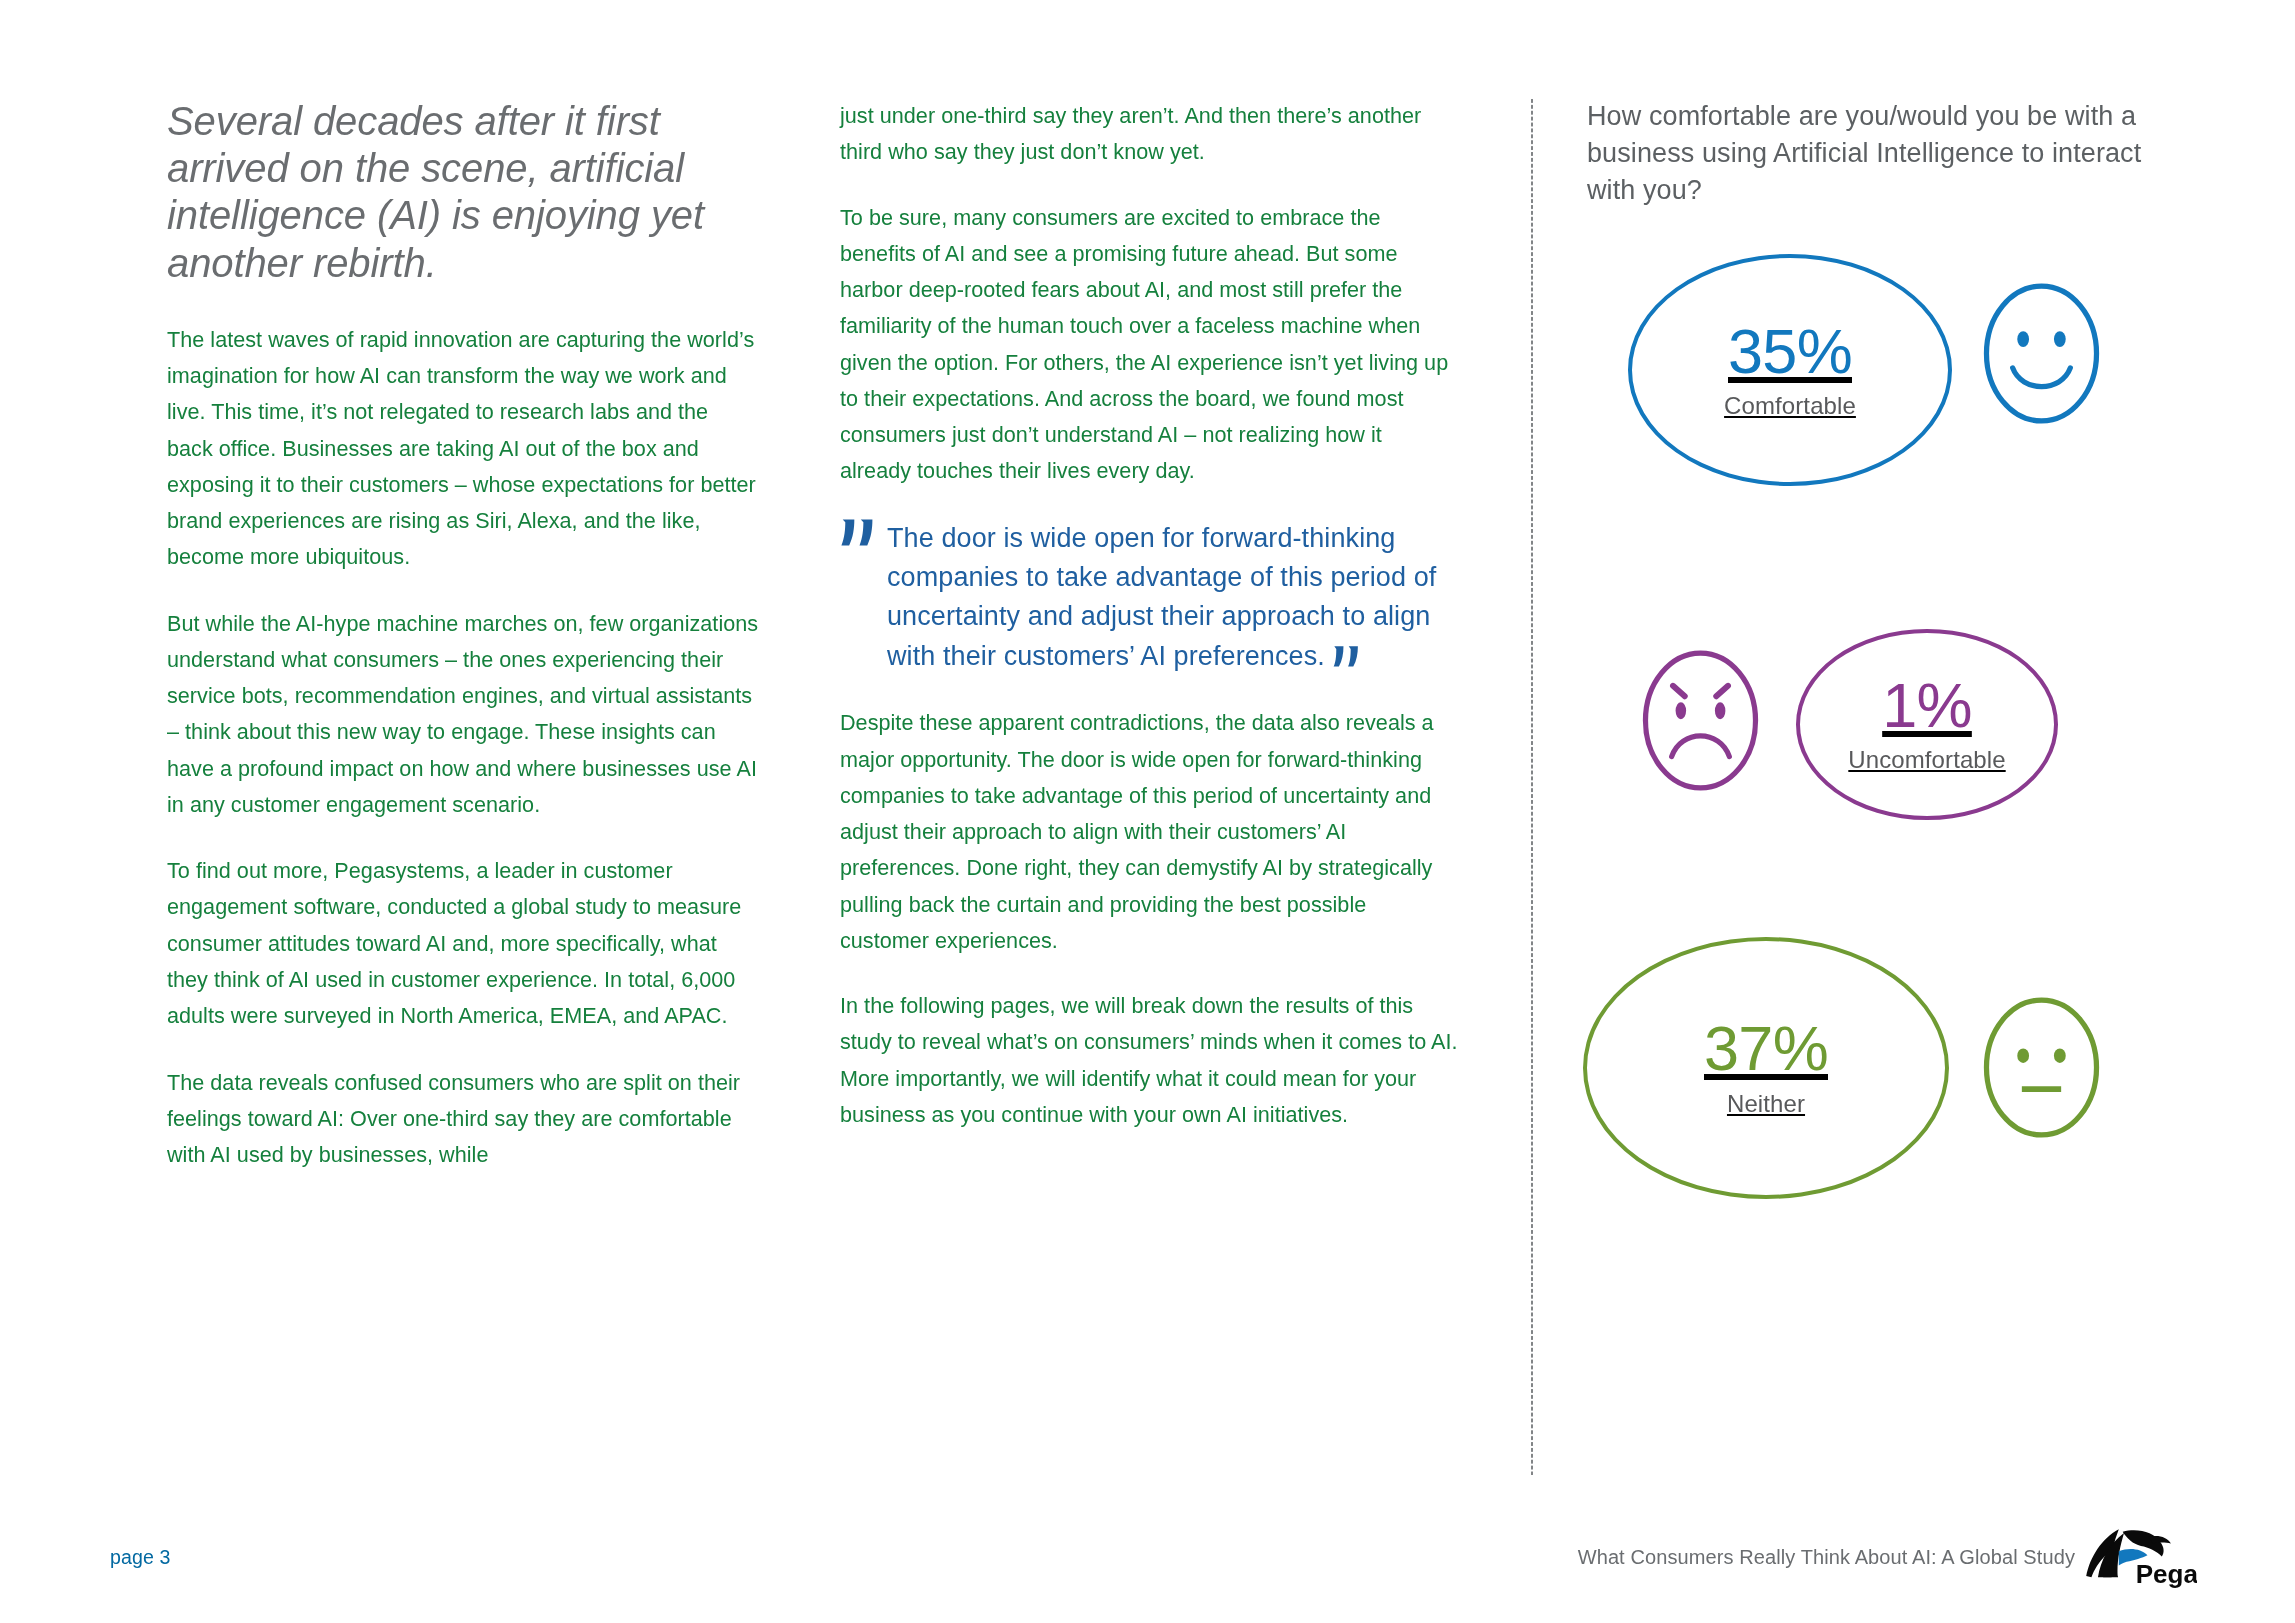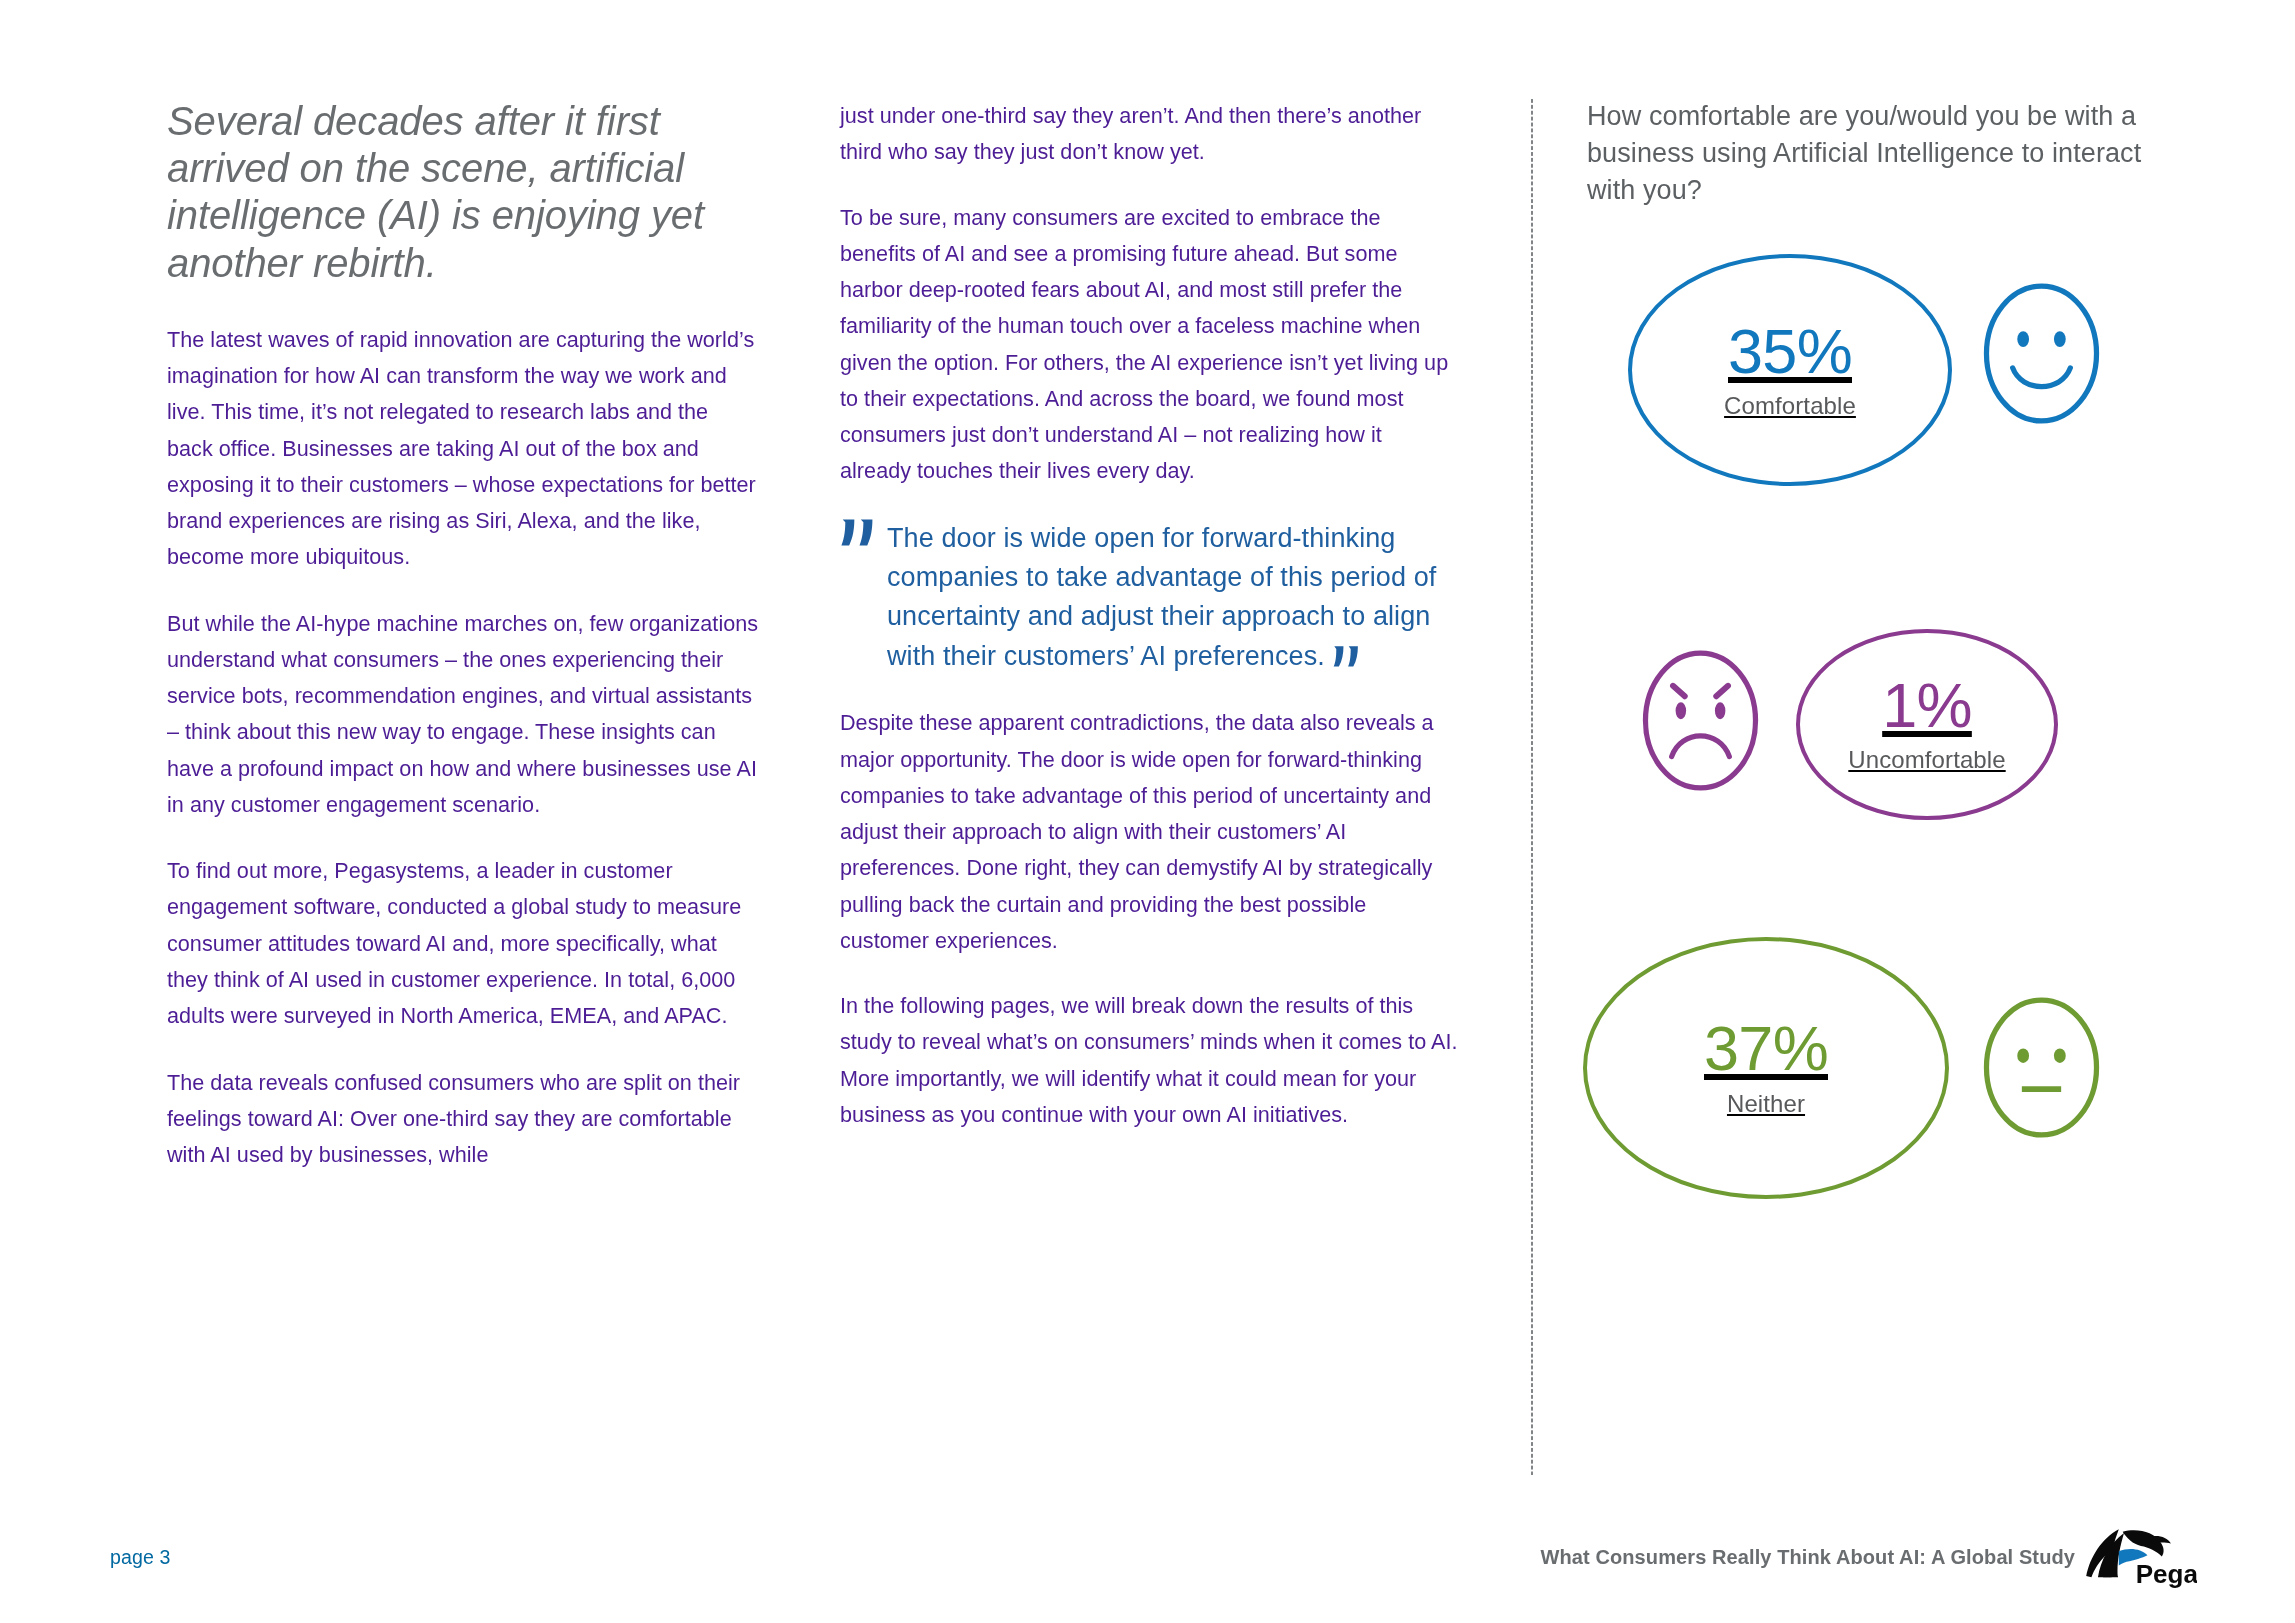--- a/index.html
+++ b/index.html
@@ -44,21 +44,21 @@
     color: #6a6d70;
     letter-spacing: -0.1px;
     margin-bottom: 35px;
     font-style: italic;
   }
 
   p.body {
     font-size: 21.6px;
     line-height: 1.68;
     font-weight: 300;
-    color: #4c1d95;
+    color: #15803d;
     margin-bottom: 30px;
     letter-spacing: 0.03px;
   }
   p.body:last-child { margin-bottom: 0; }
 
   .col-2 p.body { margin-bottom: 29px; }
 
   
   .pullquote {
     position: relative;
@@ -204,21 +204,21 @@
     font-size: 19.6px;
     font-weight: 300;
     color: #0369a1;
     letter-spacing: 0.1px;
   }
   .doc-title {
     position: absolute;
     right: 220px;
     top: 41px;
     font-size: 20px;
-    font-weight: 700;
+    font-weight: 400;
     color: #6a6d70;
     letter-spacing: 0.1px;
     white-space: nowrap;
   }
   .logo {
     position: absolute;
     right: 98px;
     top: 19.6px;
     width: 116px;
     height: 63px;

